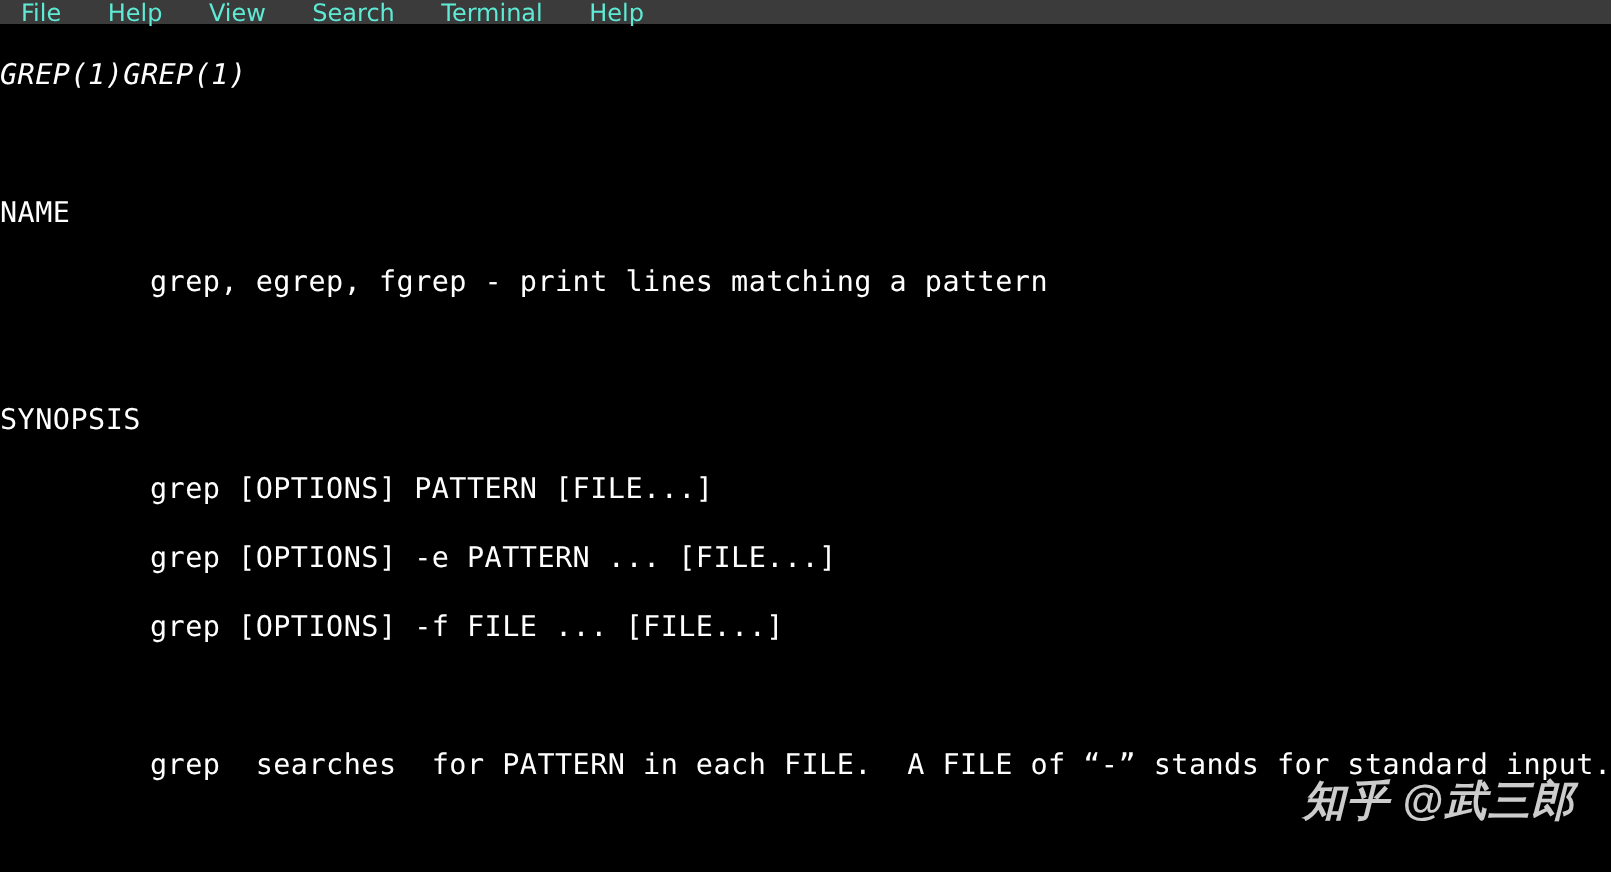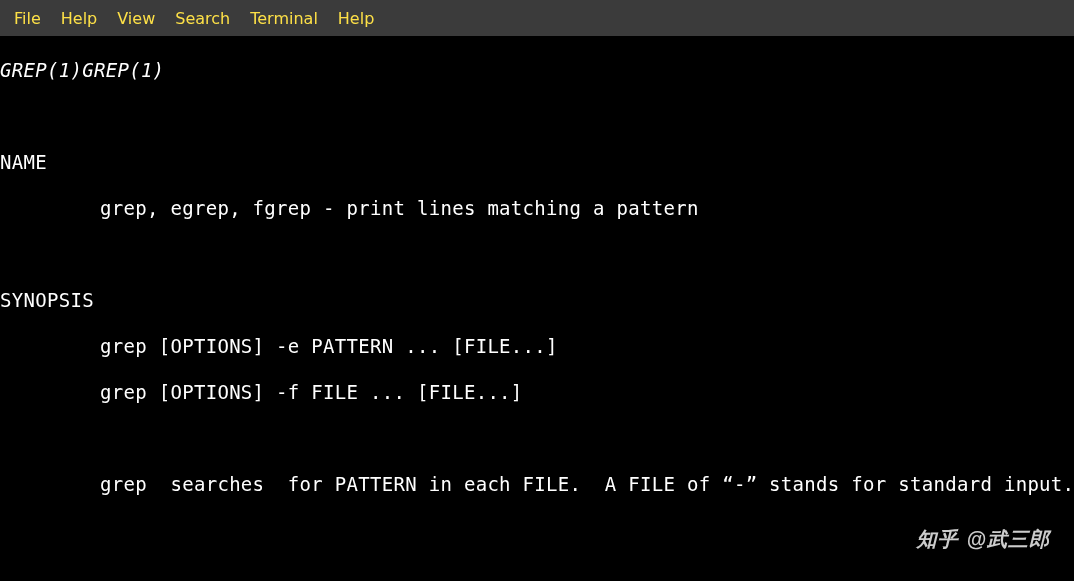--- a/index.html
+++ b/index.html
@@ -12,27 +12,28 @@
       height: 581px;
       background: #000;
       font-family: "DejaVu Sans Mono", "Liberation Mono", Consolas, monospace;
       font-size: 19px;
       color: #fff;
       overflow: hidden;
       position: relative;
     }
     .menubar {
       background: #3b3b3b;
-      height: 36px;
+      height: 16px;
       display: flex;
       align-items: center;
       padding: 0 4px;
       font-family: "DejaVu Sans", "Liberation Sans", Arial, sans-serif;
       font-size: 16px;
-      color: #fde047;
+      color: #5eead4;
+      gap: 11px;
     }
     .menu-item {
       padding: 3px 10px;
       cursor: pointer;
     }
     .terminal {
       padding: 0;
       white-space: pre;
       line-height: 23px;
       letter-spacing: 0.3px;
@@ -48,21 +49,21 @@
     }
     .indent1 {
       padding-left: 100px;
     }
     .watermark {
       position: absolute;
       bottom: 28px;
       right: 24px;
       color: rgba(255,255,255,0.8);
       font-family: "PingFang SC","Microsoft YaHei",sans-serif;
-      font-size: 20px;
+      font-size: 28px;
       font-weight: 600;
       font-style: italic;
       letter-spacing: 1px;
       pointer-events: none;
     }
     .watermark .brand {
       font-weight: 900;
       margin-right: 8px;
     }
   </style>
@@ -78,20 +79,21 @@
   <div class="menu-item">Help</div>
 </div>
 
 <div class="terminal">
 <div class="header-line"><span>GREP(1)</span><span>GREP(1)</span></div>
 <div> </div>
 <div class="section-head">NAME</div>
 <div class="indent1">grep, egrep, fgrep - print lines matching a pattern</div>
 <div> </div>
 <div class="section-head">SYNOPSIS</div>
+<div class="indent1">grep [OPTIONS] PATTERN [FILE...]</div>
 <div class="indent1">grep [OPTIONS] -e PATTERN ... [FILE...]</div>
 <div class="indent1">grep [OPTIONS] -f FILE ... [FILE...]</div>
 <div> </div>
 <div class="indent1">grep  searches  for PATTERN in each FILE.  A FILE of “-” stands for standard input.  If</div>
 
 
 
 
 
 

